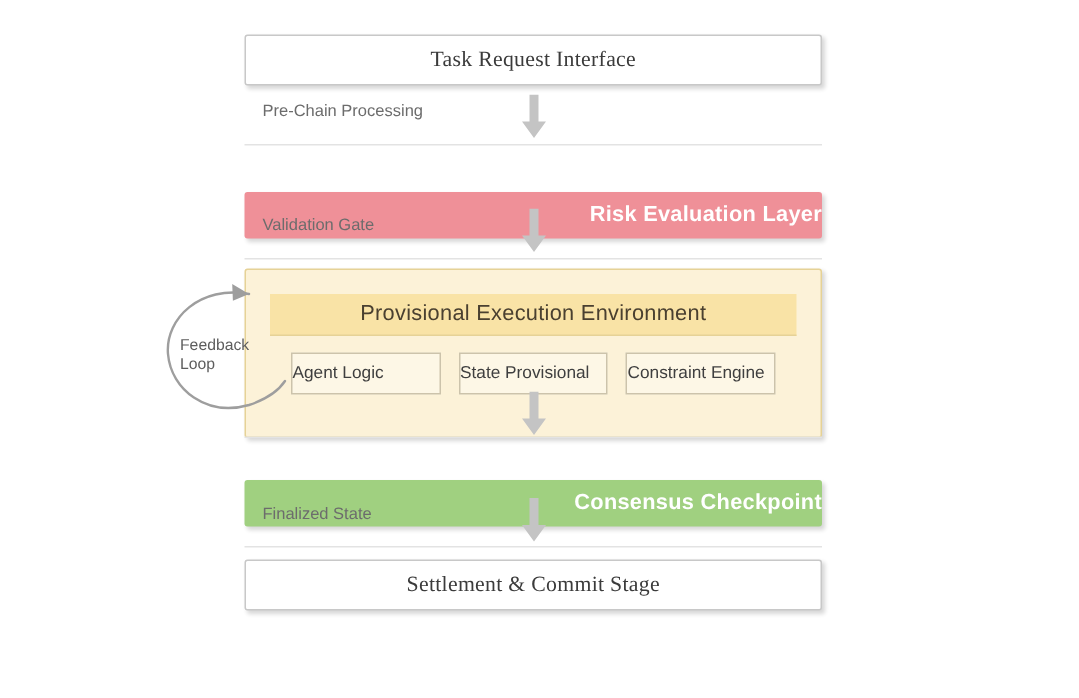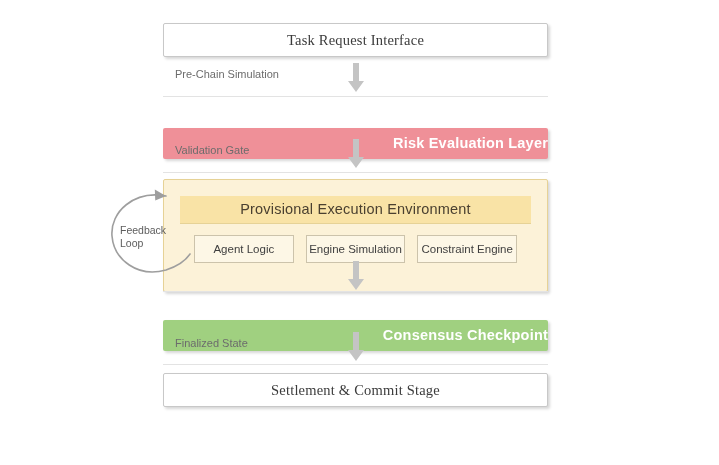--- a/index.html
+++ b/index.html
@@ -91,21 +91,20 @@
     gap: 12px;
   }
   .sub-box {
     flex: 1 1 0;
     height: 26px;
     background: #fdf7e6;
     border: 1px solid #ccc3ab;
     border-radius: 0;
     display: flex;
     align-items: center;
-    justify-content: center;
     font-size: 11.5px;
     color: #3f3f3f;
     white-space: nowrap;
   }
 
   
   .connector {
     position: absolute;
     left: 163px;
     width: 385px;
@@ -155,21 +154,21 @@
 </head>
 <body>
 
 <div id="diagram-canvas">
 
   <div class="stage-box stage-plain" style="top:23px;">
     <span class="stage-title">Task Request Interface</span>
   </div>
 
   <div class="connector" style="top:60px;">
-    <span class="connector-label">Pre-Chain Simulation</span>
+    <span class="connector-label">Pre-Chain Processing</span>
     <span class="connector-arrow">
       <svg width="18" height="30" viewBox="0 0 18 30">
         <path d="M6 0 L12 0 L12 18 L17 18 L9 29 L1 18 L6 18 Z" fill="#c4c4c4"></path>
       </svg>
     </span>
   </div>
   <div class="divider" style="top:96px;"></div>
 
   <div class="stage-box stage-filled" style="top:104px; background:#ef9098;">
     <span class="stage-title">Risk Evaluation Layer</span>
@@ -187,21 +186,21 @@
 
   <div class="stage-box stage-group" style="top:179px;">
     <div class="group-header">
       <span class="stage-title">Provisional Execution Environment</span>
     </div>
     <div class="group-body">
       <div class="sub-box">
         <span>Agent Logic</span>
       </div>
       <div class="sub-box">
-        <span>Engine Simulation</span>
+        <span>State Provisional</span>
       </div>
       <div class="sub-box">
         <span>Constraint Engine</span>
       </div>
     </div>
   </div>
 
   <div id="feedback-loop">
     <svg width="96" height="96" viewBox="0 0 96 96">
       <path d="M62 10 C 30 4, 6 26, 8 50 C 10 74, 34 92, 62 84 C 74 80, 82 74, 86 68" fill="none" stroke="#9e9e9e" stroke-width="1.6" stroke-linecap="round"></path>

